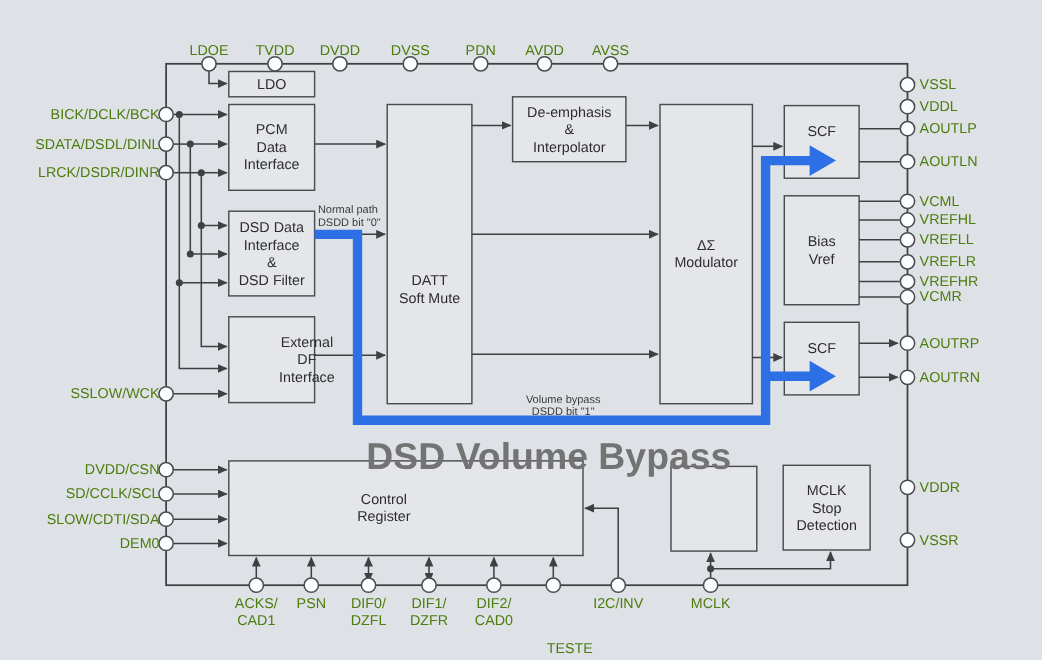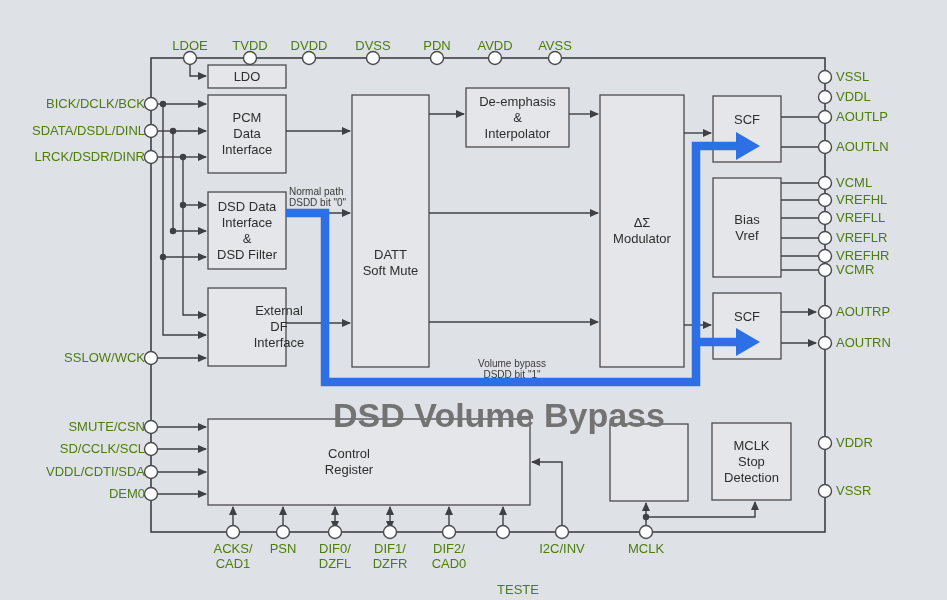--- a/index.html
+++ b/index.html
@@ -219,23 +219,23 @@
 <div class="lbl top-pin-lbl" style="left:309px;top:38px;">DVDD</div>
 <div class="lbl top-pin-lbl" style="left:373px;top:38px;">DVSS</div>
 <div class="lbl top-pin-lbl" style="left:437px;top:38px;">PDN</div>
 <div class="lbl top-pin-lbl" style="left:495px;top:38px;">AVDD</div>
 <div class="lbl top-pin-lbl" style="left:555px;top:38px;">AVSS</div>
 
 <div class="lbl left-pin-lbl" style="top:96px;">BICK/DCLK/BCK</div>
 <div class="lbl left-pin-lbl" style="top:123px;">SDATA/DSDL/DINL</div>
 <div class="lbl left-pin-lbl" style="top:149px;">LRCK/DSDR/DINR</div>
 <div class="lbl left-pin-lbl" style="top:350px;">SSLOW/WCK</div>
-<div class="lbl left-pin-lbl" style="top:419px;">SMUTE/CSN</div>
+<div class="lbl left-pin-lbl" style="top:419px;">DVDD/CSN</div>
 <div class="lbl left-pin-lbl" style="top:441px;">SD/CCLK/SCL</div>
-<div class="lbl left-pin-lbl" style="top:464px;">VDDL/CDTI/SDA</div>
+<div class="lbl left-pin-lbl" style="top:464px;">SLOW/CDTI/SDA</div>
 <div class="lbl left-pin-lbl" style="top:486px;">DEM0</div>
 
 <div class="lbl right-pin-lbl" style="top:69px;">VSSL</div>
 <div class="lbl right-pin-lbl" style="top:89px;">VDDL</div>
 <div class="lbl right-pin-lbl" style="top:109px;">AOUTLP</div>
 <div class="lbl right-pin-lbl" style="top:139px;">AOUTLN</div>
 <div class="lbl right-pin-lbl" style="top:175px;">VCML</div>
 <div class="lbl right-pin-lbl" style="top:192px;">VREFHL</div>
 <div class="lbl right-pin-lbl" style="top:210px;">VREFLL</div>
 <div class="lbl right-pin-lbl" style="top:230px;">VREFLR</div>

